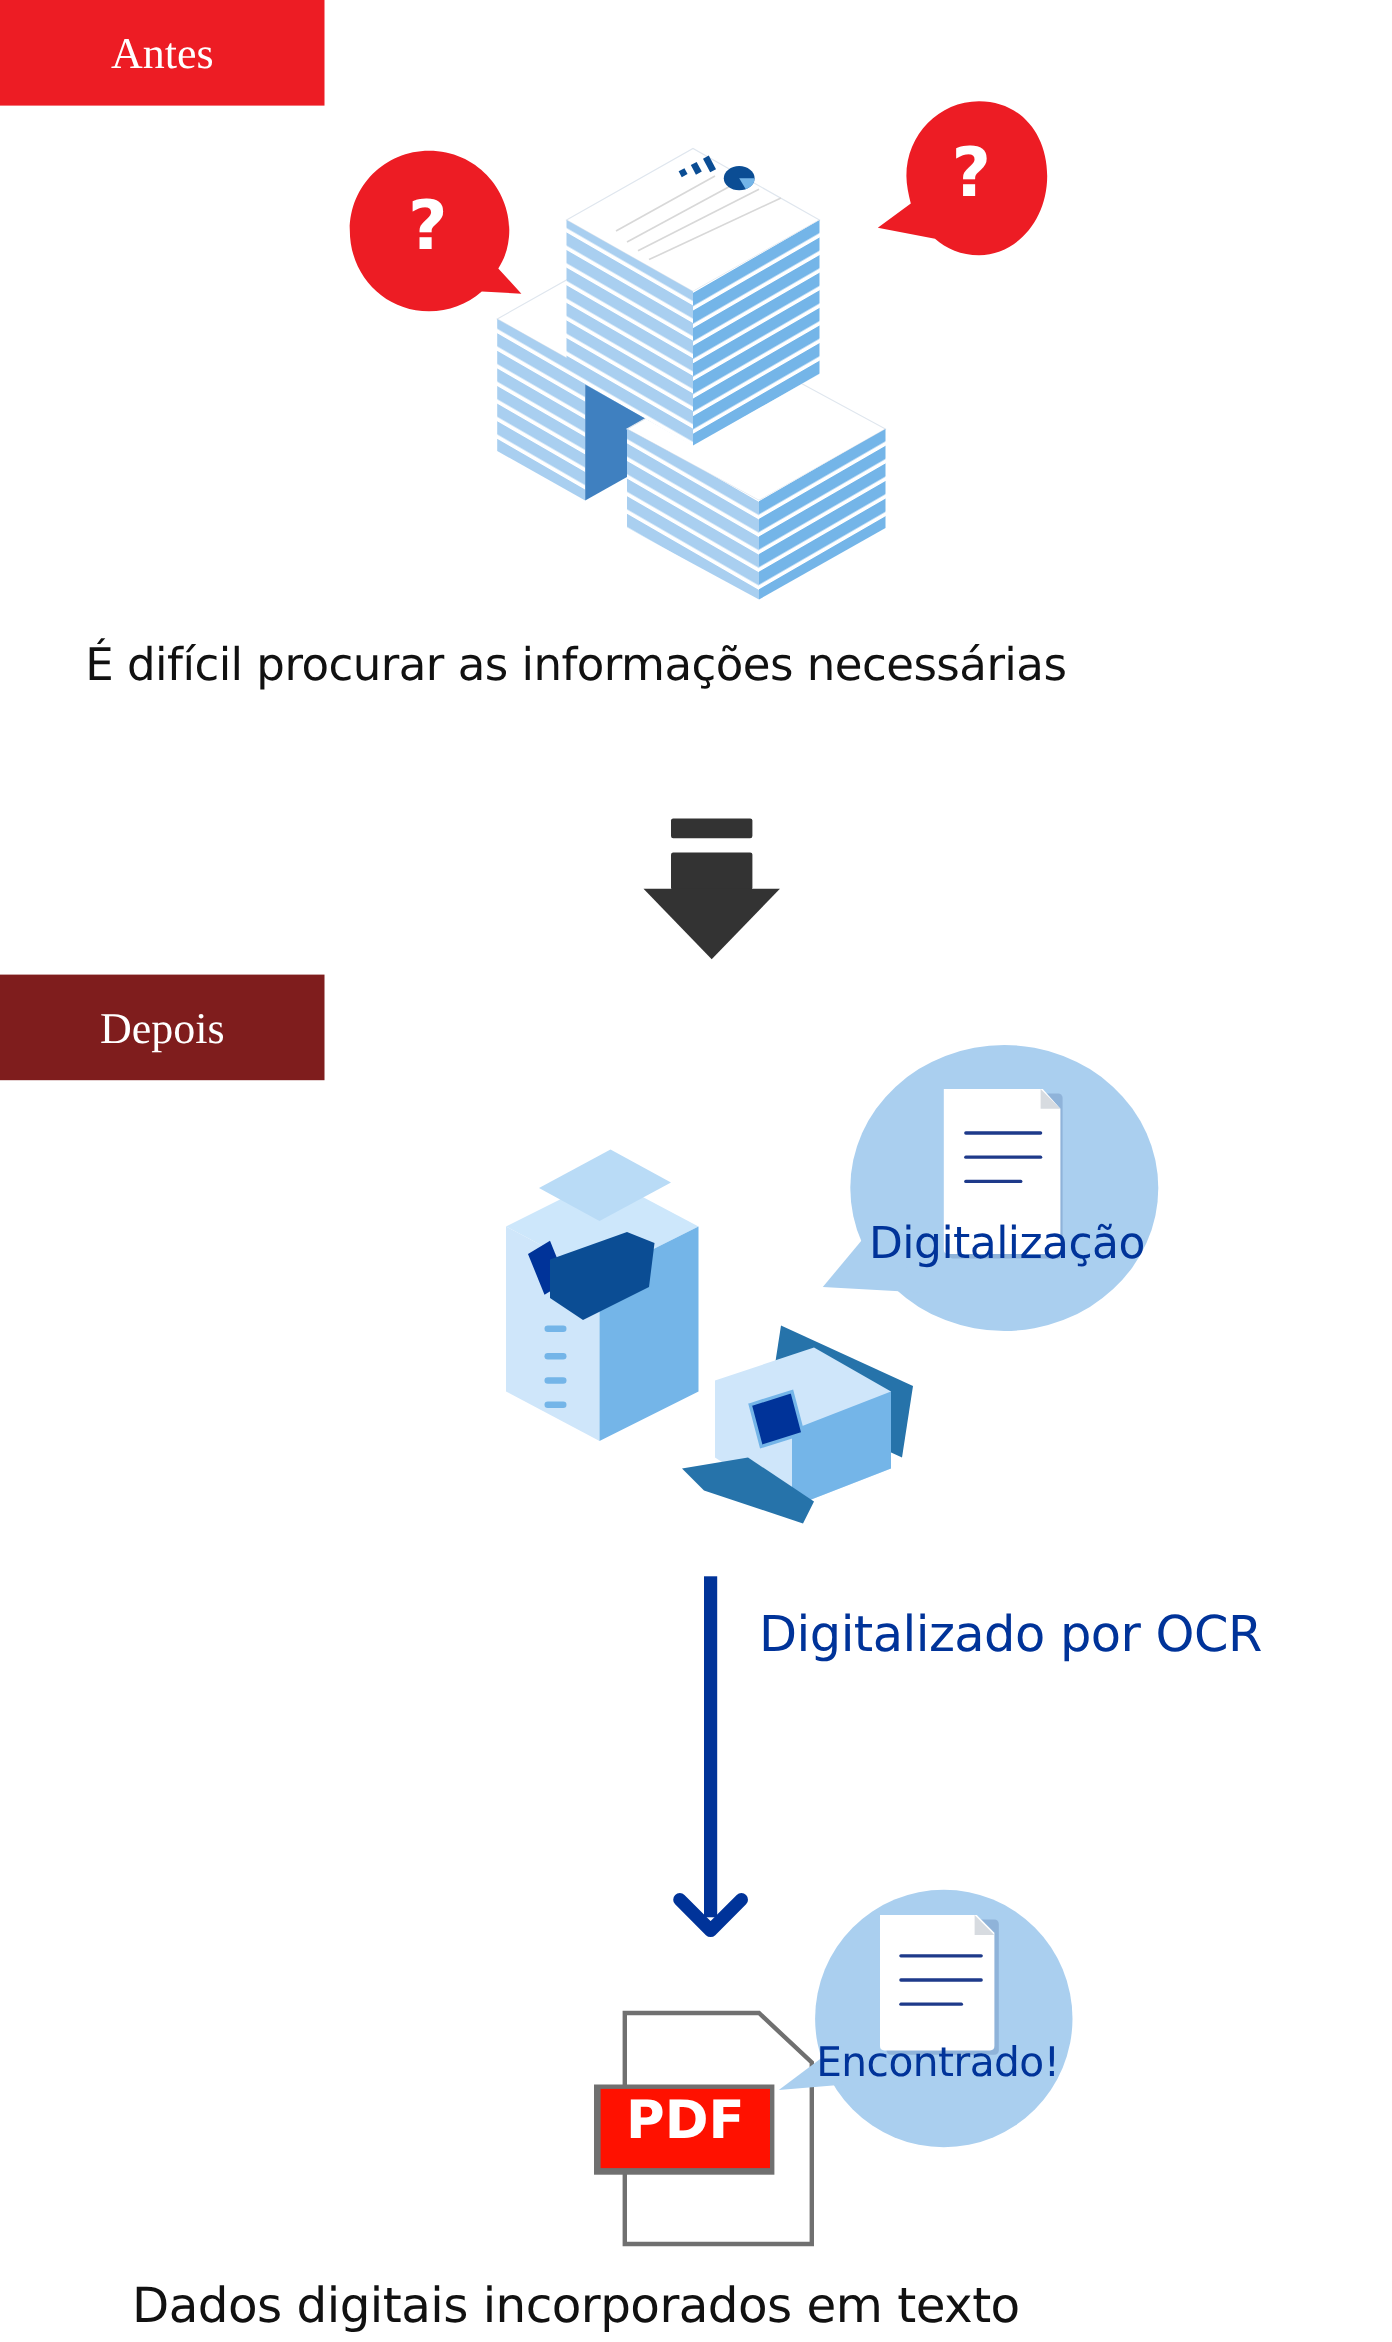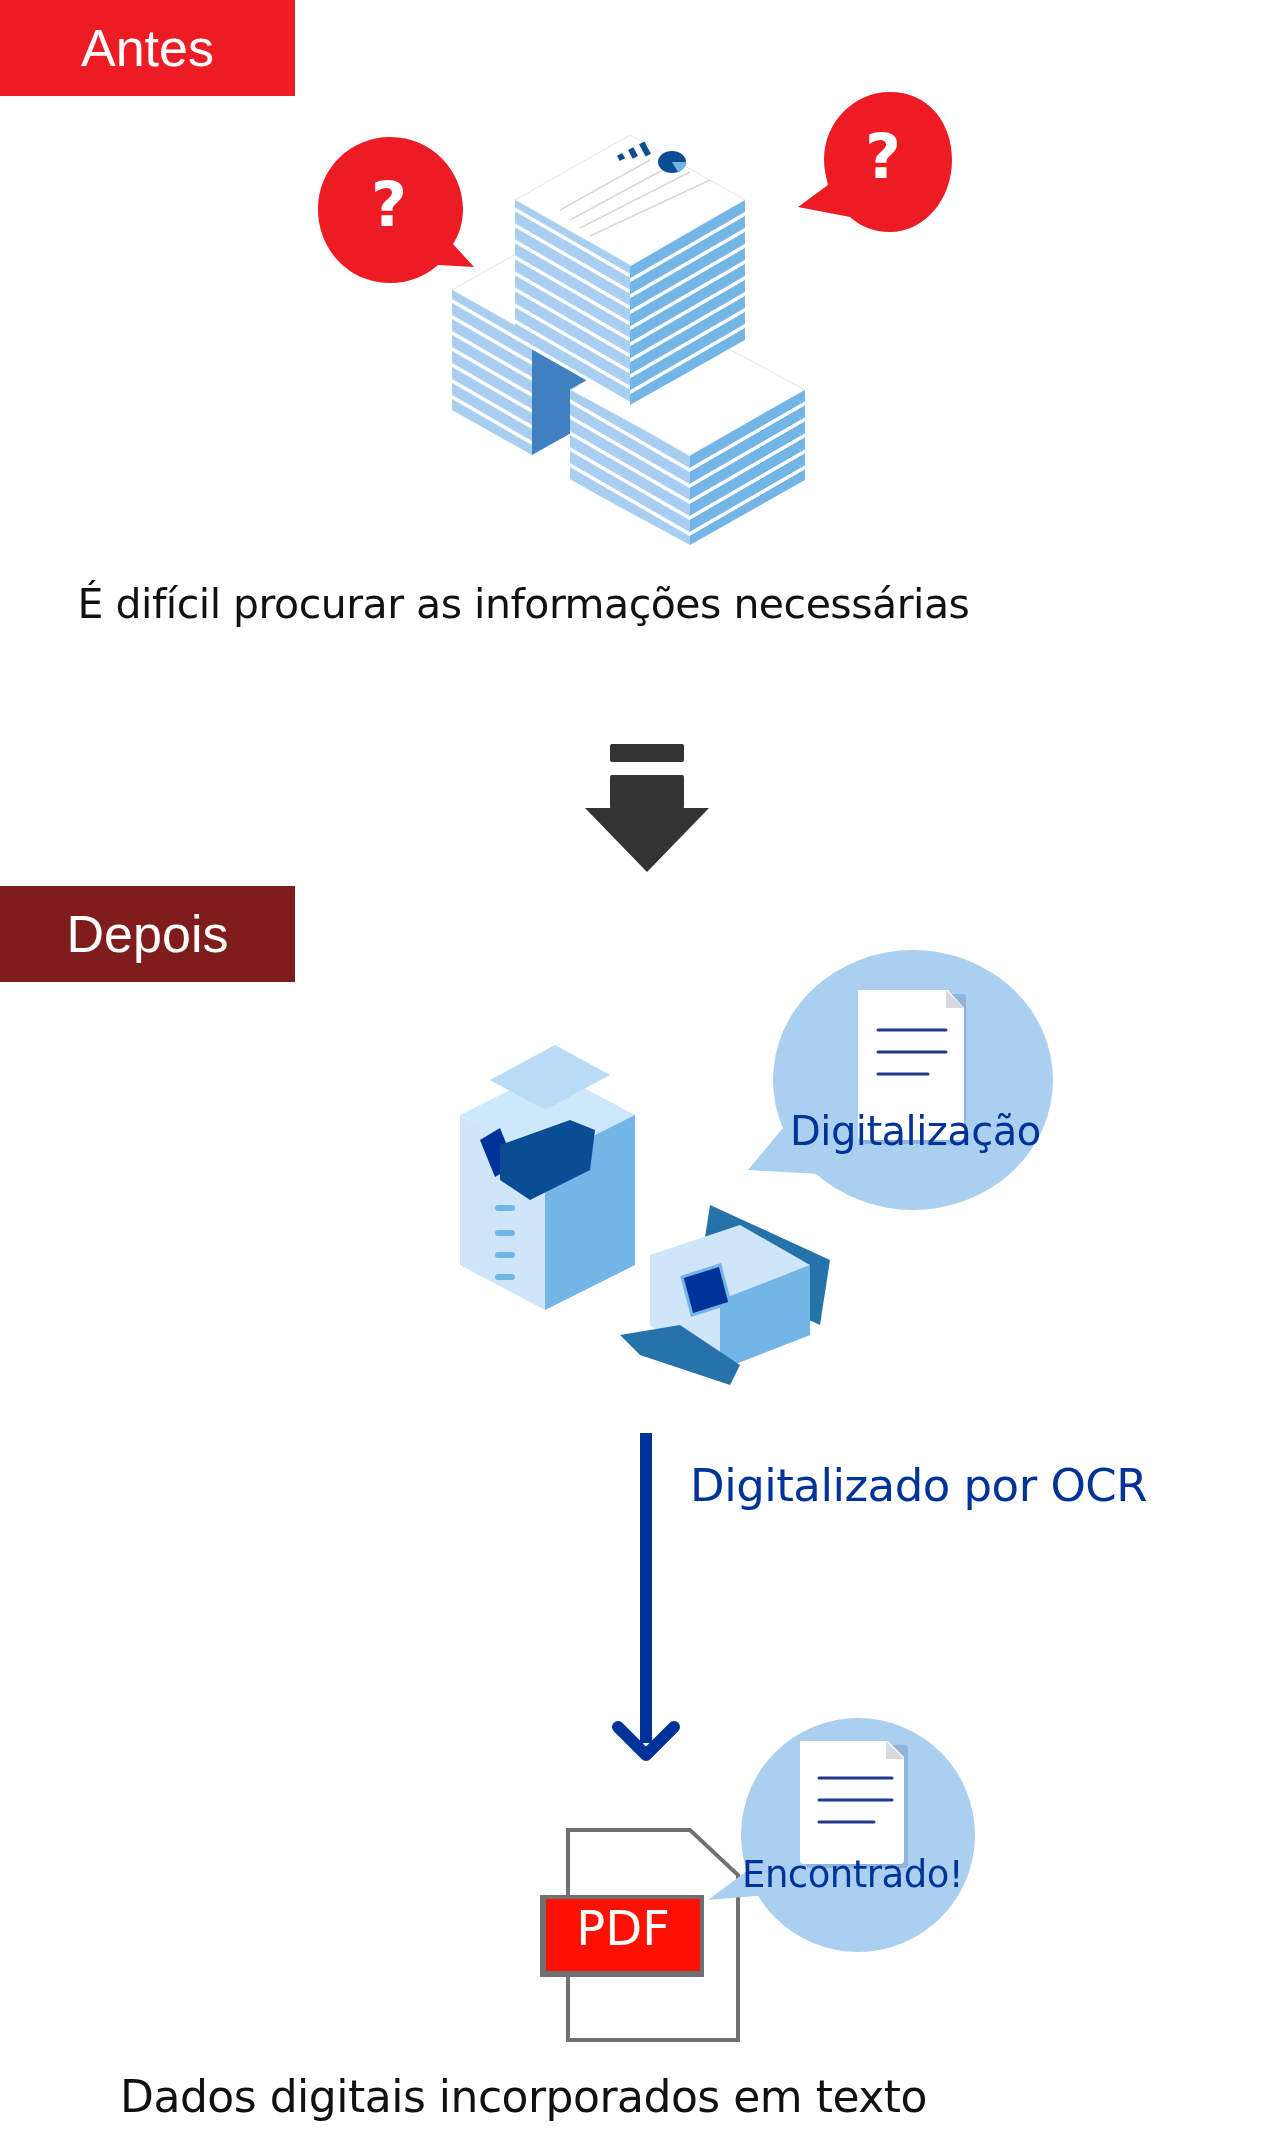--- a/index.html
+++ b/index.html
@@ -1,21 +1,21 @@
 <!DOCTYPE html>
 <html><head>
   <meta charset="utf-8">
   <style>
     html, body { margin: 0; padding: 0; background: #ffffff; }
     body { width: 1265px; height: 2129px; position: relative; overflow: hidden;
            font-family: "Liberation Sans", "DejaVu Sans", sans-serif; }
     .abs { position: absolute; }
     .label-box { position: absolute; left: 0; width: 295px; height: 96px; color: #fff;
-                 font-size: 52px; display: flex; align-items: center; justify-content: center;
-                 font-family: Liberation Sans, sans-serif; }
+                 font-size: 40px; display: flex; align-items: center; justify-content: center;
+                 font-family: Liberation Serif, serif; }
     .antes { top: 0; background: #ed1c24; }
     .depois { top: 886px; background: #7f1d1d; }
     .headline { position: absolute; left: 0; width: 1047px; text-align: center; color: #111;
                 font-family: "DejaVu Sans", sans-serif; font-size: 41px; line-height: 58px; letter-spacing: -0.5px; }
     .blue-text { color: #003399; font-family: "DejaVu Sans", sans-serif; }
     svg { position: absolute; overflow: visible; }
   </style>
 </head>
 <body>
 
@@ -131,21 +131,21 @@
   <rect x="30" y="8" width="12" height="310" fill="#003399"></rect>
   <polyline points="8,302 36,330 64,302" fill="none" stroke="#003399" stroke-width="12" stroke-linecap="round" stroke-linejoin="round"></polyline>
 </svg>
 <div class="abs blue-text" style="left:690px; top:1459px; font-size:45px; letter-spacing:-0.5px;">Digitalizado por OCR</div>
 
 <svg style="left:540px; top:1830px;" width="200" height="210" viewBox="0 0 200 210">
   <path d="M28 0 L150 0 L198 45 L198 210 L28 210 Z" fill="#ffffff" stroke="#707070" stroke-width="4"></path>
   <rect x="0" y="65" width="164" height="82" fill="#707070"></rect>
   <rect x="6" y="69" width="154" height="72" fill="#ff1100"></rect>
 </svg>
-<div class="abs" style="left:546px; top:1900px; width:154px; text-align:center; color:#fff; font-size:48px; font-weight:normal; font-family:'DejaVu Sans',sans-serif;">PDF</div>
+<div class="abs" style="left:546px; top:1900px; width:154px; text-align:center; color:#fff; font-size:48px; font-weight:bold; font-family:'DejaVu Sans',sans-serif;">PDF</div>
 
 <svg style="left:708px; top:1715px;" width="270" height="245" viewBox="0 0 270 245">
   <circle cx="150" cy="120" r="117" fill="#aacfef"></circle>
   <polygon points="0,185 40,155 60,180" fill="#aacfef"></polygon>
   <rect x="98" y="30" width="102" height="123" rx="4" fill="#8fb3d9"></rect>
   <path d="M92 26 L180 26 L196 42 L196 145 Q196 149 192 149 L96 149 Q92 149 92 145 Z" fill="#ffffff"></path>
   <path d="M178 26 L196 44 L178 44 Z" fill="#d7dbe0"></path>
   <g stroke="#1e3a8a" stroke-width="3" stroke-linecap="round">
     <line x1="111" y1="63" x2="184" y2="63"></line>
       <line x1="111" y1="85" x2="184" y2="85"></line>

